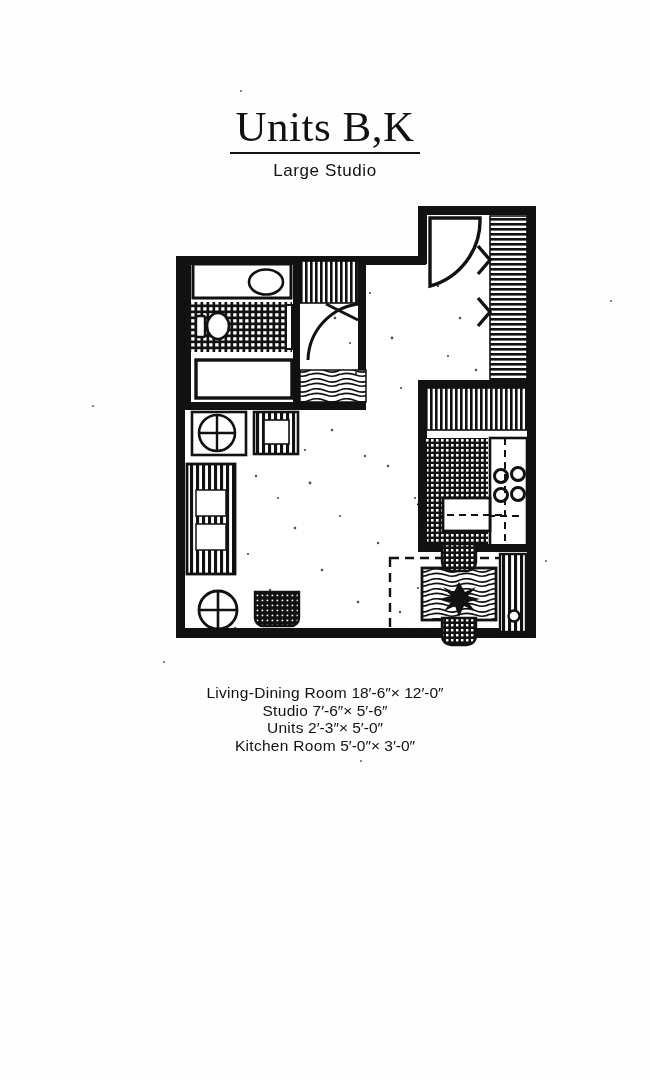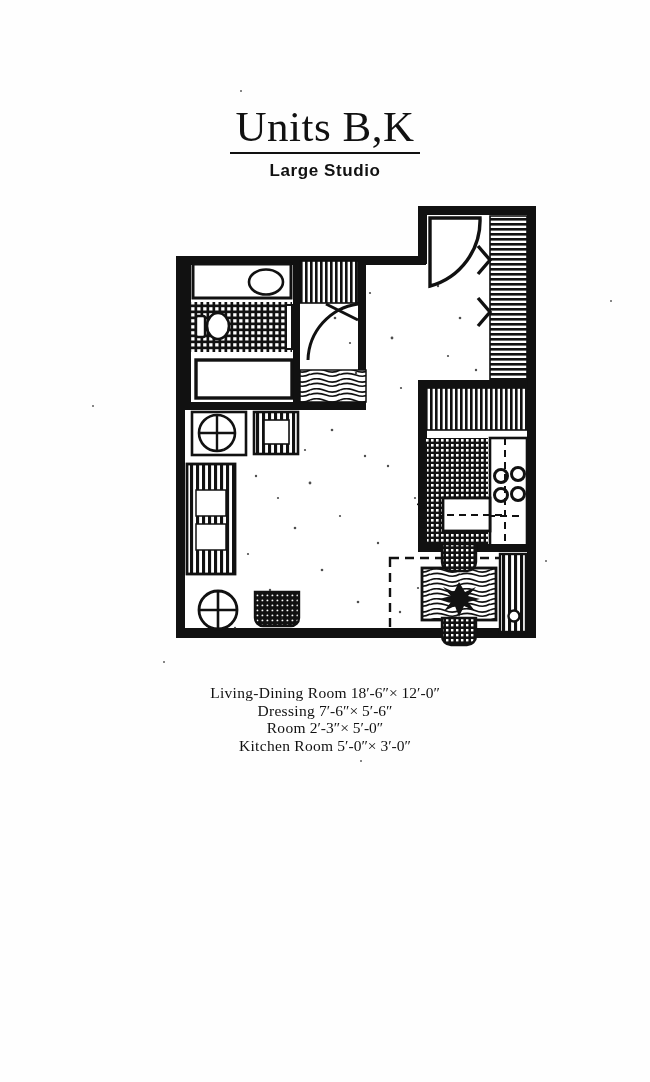--- a/index.html
+++ b/index.html
@@ -24,34 +24,34 @@
     font-size:43px;line-height:46px;
     letter-spacing:0.5px;
     color:#111;
     display:inline-block;
     padding:0 6px 2px 6px;
     border-bottom:2.5px solid #111;
   }
   .plan-subtitle{
     margin-top:7px;
     font-family:"Liberation Sans", sans-serif;
-    font-weight:bold;
+    font-weight:normal;
     font-size:17px;
     letter-spacing:0.6px;
     color:#111;
   }
   
   #plan-wrap{
     position:absolute;left:160px;top:198px;width:390px;height:470px;
   }
   #plan-svg{display:block;}
   
   .dims{
     position:absolute;left:0;top:684px;width:650px;text-align:center;
-    font-family:Liberation Serif, serif;
+    font-family:Liberation Sans, sans-serif;
     color:#111;
   }
   .dim-line{font-size:15.5px;line-height:17.5px;white-space:nowrap;}
   .dim-line .nm{letter-spacing:0.3px;}
   
   .fleck{position:absolute;background:#2a2a2a;border-radius:50%;opacity:.75;}
 </style>
 </head>
 <body>
 
@@ -312,25 +312,25 @@
     </g>
   </svg>
   </div>
 
   <div class="dims">
     <div class="dim-line">
       <span class="nm">Living-Dining Room</span>
       <span>18′-6″× 12′-0″</span>
     </div>
     <div class="dim-line">
-      <span class="nm">Dressing</span>
+      <span class="nm">Studio</span>
       <span>7′-6″× 5′-6″</span>
     </div>
     <div class="dim-line">
-      <span class="nm">Room</span>
+      <span class="nm">Units</span>
       <span>2′-3″× 5′-0″</span>
     </div>
     <div class="dim-line">
       <span class="nm">Kitchen Room</span>
       <span>5′-0″× 3′-0″</span>
     </div>
   </div>
 
   <div class="fleck" style="left:163px;top:661px;width:2px;height:2px;"></div>
   <div class="fleck" style="left:545px;top:560px;width:2px;height:2px;"></div>

